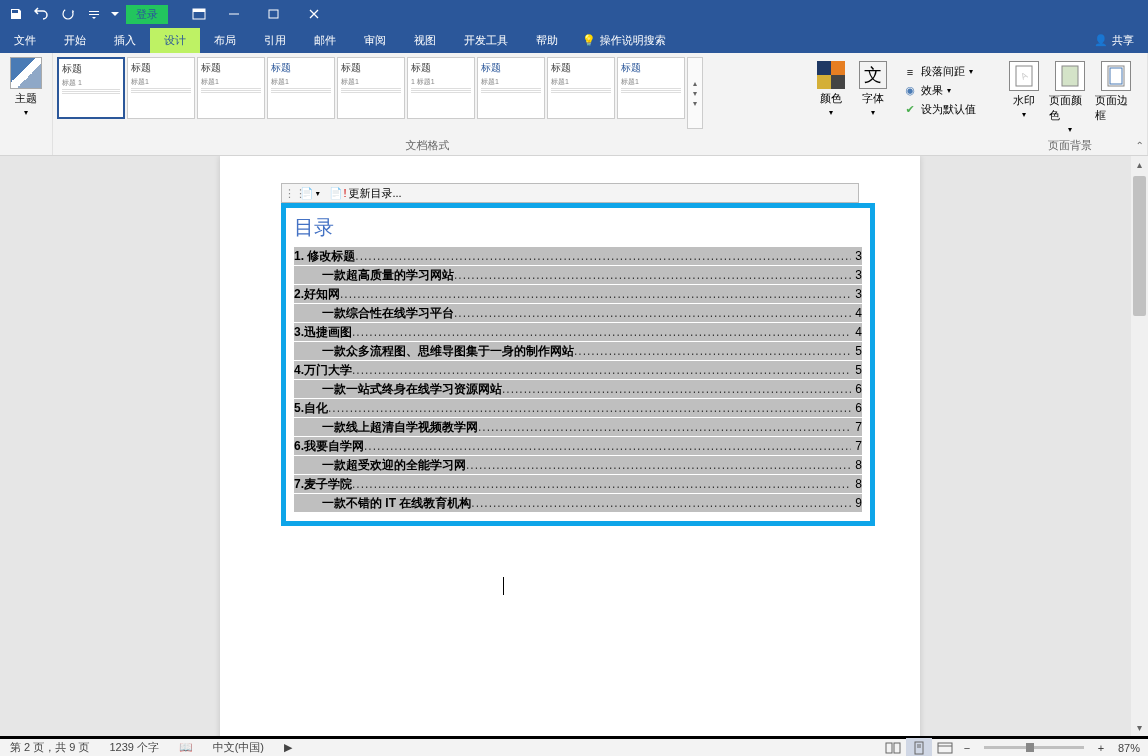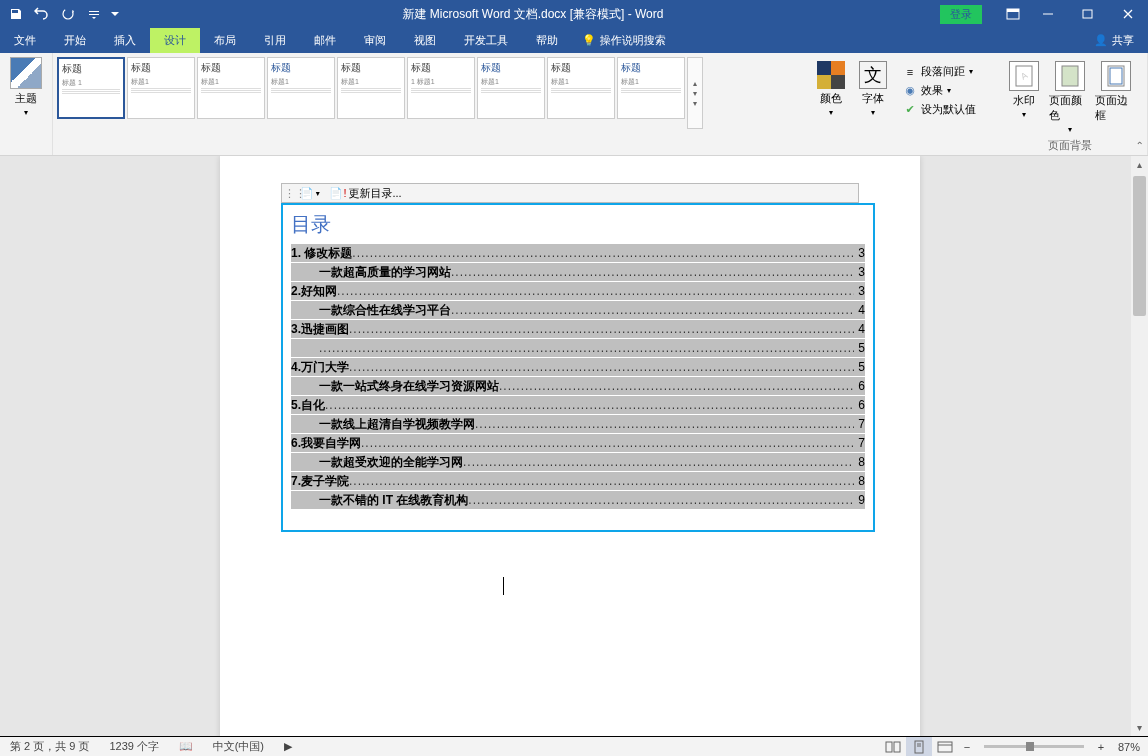--- a/index.html
+++ b/index.html
@@ -59,38 +59,38 @@
     
     
     .doc-area { position: absolute; top: 156px; left: 0; right: 17px; bottom: 20px; background: #e6e6e6; overflow: hidden; }
     .page { position: absolute; left: 220px; top: 0; width: 700px; height: 900px; background: white; box-shadow: 0 0 6px rgba(0,0,0,0.15); }
     .page-margin { border: 1px dashed transparent; position: absolute; inset: 40px 60px; }
     
     .toc-toolbar { position: absolute; top: -14px; left: 0; right: 0; height: 20px; background: #f4f4f4; border: 1px solid #bbb; display: flex; align-items: center; font-size: 11px; gap: 2px; padding: 0 2px; }
     .toc-tb-btn { display: flex; align-items: center; gap: 2px; padding: 0 4px; cursor: pointer; height: 18px; }
     .drag-handle { width: 10px; color: #888; cursor: move; }
     
-    .toc-container { position: absolute; top: 6px; left: 0; right: -16px; border: 2px solid #0ea5e9; padding: 4px 8px 20px; }
+    .toc-container { position: absolute; top: 6px; left: 0; right: -16px; border: 5px solid #0ea5e9; padding: 4px 8px 8px; }
     .toc-heading { font-size: 20px; color: #4472c4; padding: 2px 0 6px; }
     .toc-body { font-size: 12px; line-height: 1.5; }
     .toc-row { display: flex; align-items: baseline; background: #bfbfbf; margin-bottom: 1px; }
     .toc-row.level2 { padding-left: 28px; }
     .toc-text { white-space: nowrap; font-weight: bold; }
     .toc-leader { flex: 1; overflow: hidden; letter-spacing: 1px; color: #333; }
     .toc-page { padding-left: 4px; }
     
     .cursor-caret { position: absolute; left: 283px; top: 421px; width: 1px; height: 18px; background: black; }
     
     
     .vscroll { position: absolute; right: 0; top: 156px; bottom: 20px; width: 17px; background: #f0f0f0; }
     .vscroll-thumb { position: absolute; top: 20px; left: 2px; right: 2px; height: 140px; background: #c1c1c1; border-radius: 2px; }
     .vscroll-btn { height: 17px; display: flex; align-items: center; justify-content: center; font-size: 10px; color: #666; cursor: pointer; }
     
     
-    .statusbar { position: absolute; bottom: 0; left: 0; right: 0; height: 20px; background: #f3f3f3; border-top: 1px solid #000000; display: flex; align-items: center; font-size: 11px; color: #444; }
+    .statusbar { position: absolute; bottom: 0; left: 0; right: 0; height: 20px; background: #f3f3f3; border-top: 3px solid #000000; display: flex; align-items: center; font-size: 11px; color: #444; }
     .status-item { padding: 0 10px; cursor: pointer; display: flex; align-items: center; gap: 4px; }
     .view-btns { display: flex; margin-left: auto; }
     .view-btn { width: 26px; height: 20px; display: flex; align-items: center; justify-content: center; cursor: pointer; color: #666; }
     .view-btn.active { background: #d0d7e5; }
     .zoom-slider { width: 100px; height: 3px; background: #c0c0c0; margin: 0 8px; position: relative; }
     .zoom-thumb { position: absolute; left: 42px; top: -3px; width: 8px; height: 9px; background: #888; }
     .zoom-btn { width: 18px; text-align: center; cursor: pointer; }
     .zoom-val { padding: 0 8px; }
     
     svg { display: block; }
@@ -120,21 +120,20 @@
         <svg width="14" height="14" viewBox="0 0 14 14">
           <path fill="white" d="M2 4h10v1H2zM2 7h10v1H2zM5 10l2 2 2-2z"></path>
         </svg>
       </div>
     <div class="qat-btn" style="width:14px">
         <svg width="10" height="10" viewBox="0 0 10 10">
           <path fill="white" d="M1 3h8L5 7z"></path>
         </svg>
       </div>
   </div>
-  <div class="title-text">新建 Microsoft Word 文档.docx [兼容模式] - Word</div>
   <div class="login-btn">登录</div>
   <div class="ribbon-display">
       <svg width="14" height="12" viewBox="0 0 14 12">
         <rect x="1" y="1" width="12" height="10" fill="none" stroke="white"></rect>
         <rect x="1" y="1" width="12" height="3" fill="white"></rect>
       </svg>
     </div>
   <div class="win-controls">
     <div class="win-btn">
         <svg width="12" height="12">
@@ -249,20 +248,21 @@
           <div class="style-line"></div>
           <div class="style-line"></div>
           <div class="style-line"></div>
         </div>
         <div class="more-btn">
           <span>▴</span>
           <span>▾</span>
           <span>▾</span>
         </div>
       </div>
+    <div class="ribbon-group-label" style="text-align:center">文档格式</div>
   </div>
 
   <div class="ribbon-group" style="border:0">
     <div class="colors-fonts">
       <div class="big-btn">
         <div class="color-icon">
             <div></div>
             <div></div>
             <div></div>
             <div></div>
@@ -367,20 +367,21 @@
               <span class="toc-text">一款综合性在线学习平台</span>
               <span class="toc-leader">........................................................................................................................................................................................................</span>
               <span class="toc-page">4</span>
             </div>
             <div class="toc-row">
               <span class="toc-text">3.迅捷画图</span>
               <span class="toc-leader">........................................................................................................................................................................................................</span>
               <span class="toc-page">4</span>
             </div>
             <div class="toc-row level2">
+              <span class="toc-text">一款众多流程图、思维导图集于一身的制作网站</span>
               <span class="toc-leader">........................................................................................................................................................................................................</span>
               <span class="toc-page">5</span>
             </div>
             <div class="toc-row">
               <span class="toc-text">4.万门大学</span>
               <span class="toc-leader">........................................................................................................................................................................................................</span>
               <span class="toc-page">5</span>
             </div>
             <div class="toc-row level2">
               <span class="toc-text">一款一站式终身在线学习资源网站</span>

